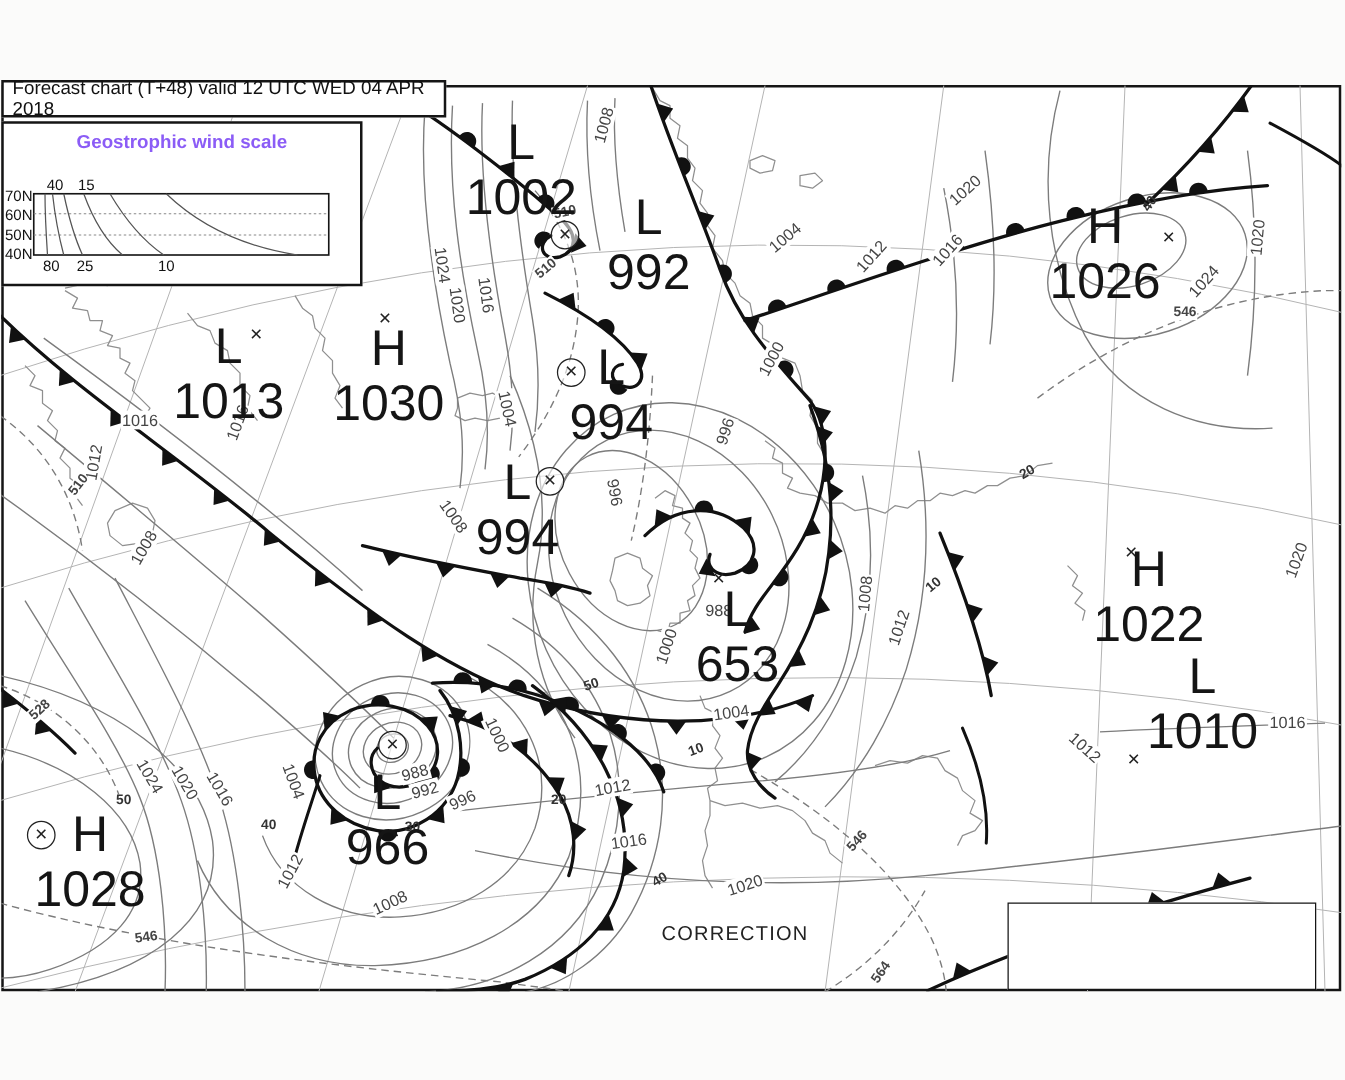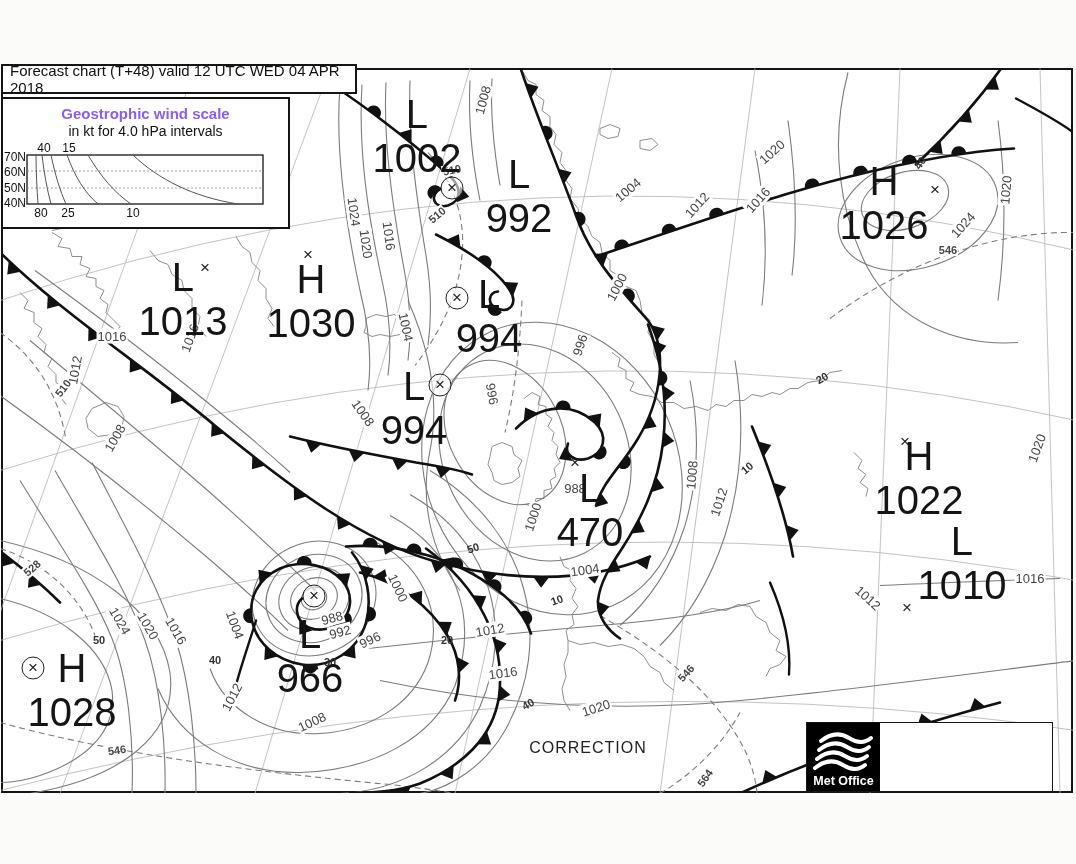--- a/index.html
+++ b/index.html
@@ -366,21 +366,21 @@
     <div class="psys" style="left: 414px; top: 408px;">
       <div class="ltr">L</div>
       <div class="val">994</div>
     </div>
     <div class="psys" style="left: 884px; top: 203px;">
       <div class="ltr">H</div>
       <div class="val">1026</div>
     </div>
     <div class="psys" style="left: 590px; top: 510px;">
       <div class="ltr">L</div>
-      <div class="val">470</div>
+      <div class="val">653</div>
     </div>
     <div class="psys" style="left: 919px; top: 478px;">
       <div class="ltr">H</div>
       <div class="val">1022</div>
     </div>
     <div class="psys" style="left: 962px; top: 563px;">
       <div class="ltr">L</div>
       <div class="val">1010</div>
     </div>
     <div class="psys" style="left: 310px; top: 656px;">
@@ -392,21 +392,20 @@
       <div class="val">1028</div>
     </div>
   </div>
 
 <div class="title-box">
   <span>Forecast chart (T+48) valid 12 UTC WED 04  APR 2018</span>
 </div>
 
 <div class="windscale-box">
   <div class="ws-title">Geostrophic wind scale</div>
-  <div class="ws-sub">in kt for 4.0 hPa intervals</div>
   <svg width="285" height="128">
     <rect x="24" y="56" width="236" height="49" fill="none" stroke="#151515" stroke-width="1.3"></rect>
     <line x1="24" y1="72" x2="260" y2="72" stroke="#888" stroke-width="0.8" stroke-dasharray="2 2"></line>
     <line x1="24" y1="89" x2="260" y2="89" stroke="#888" stroke-width="0.8" stroke-dasharray="2 2"></line>
     <g stroke="#555" stroke-width="1" fill="none">
       <path d="M33,56 C33,74 34,90 35,105"></path>
       <path d="M39,56 C41,74 44,90 48,105"></path>
       <path d="M48,56 C52,75 57,92 63,105"></path>
       <path d="M64,56 C72,78 82,94 95,105"></path>
       <path d="M85,56 C98,78 112,94 128,105"></path>
@@ -420,24 +419,13 @@
   <span class="ws-num" style="left:41px;top:42px">40</span>
   <span class="ws-num" style="left:66px;top:42px">15</span>
   <span class="ws-num" style="left:38px;top:107px">80</span>
   <span class="ws-num" style="left:65px;top:107px">25</span>
   <span class="ws-num" style="left:130px;top:107px">10</span>
 </div>
 
 <div class="correction">CORRECTION</div>
 
 <div class="logo-box">
-  <div class="logo-square">
-    <svg width="73" height="68" viewBox="0 0 73 68">
-      <g stroke="#fff" stroke-width="4" fill="none" stroke-linecap="round">
-        <path d="M14,18 C24,10 34,10 42,15 C50,20 58,20 64,15"></path>
-        <path d="M12,27 C22,19 32,19 40,24 C48,29 56,29 62,24"></path>
-        <path d="M10,36 C20,28 30,28 38,33 C46,38 54,38 60,33"></path>
-        <path d="M8,45 C18,37 28,37 36,42 C44,47 52,47 58,42"></path>
-      </g>
-    </svg>
-    <div class="logo-name">Met Office</div>
-  </div>
 </div>
 
 </body></html>

